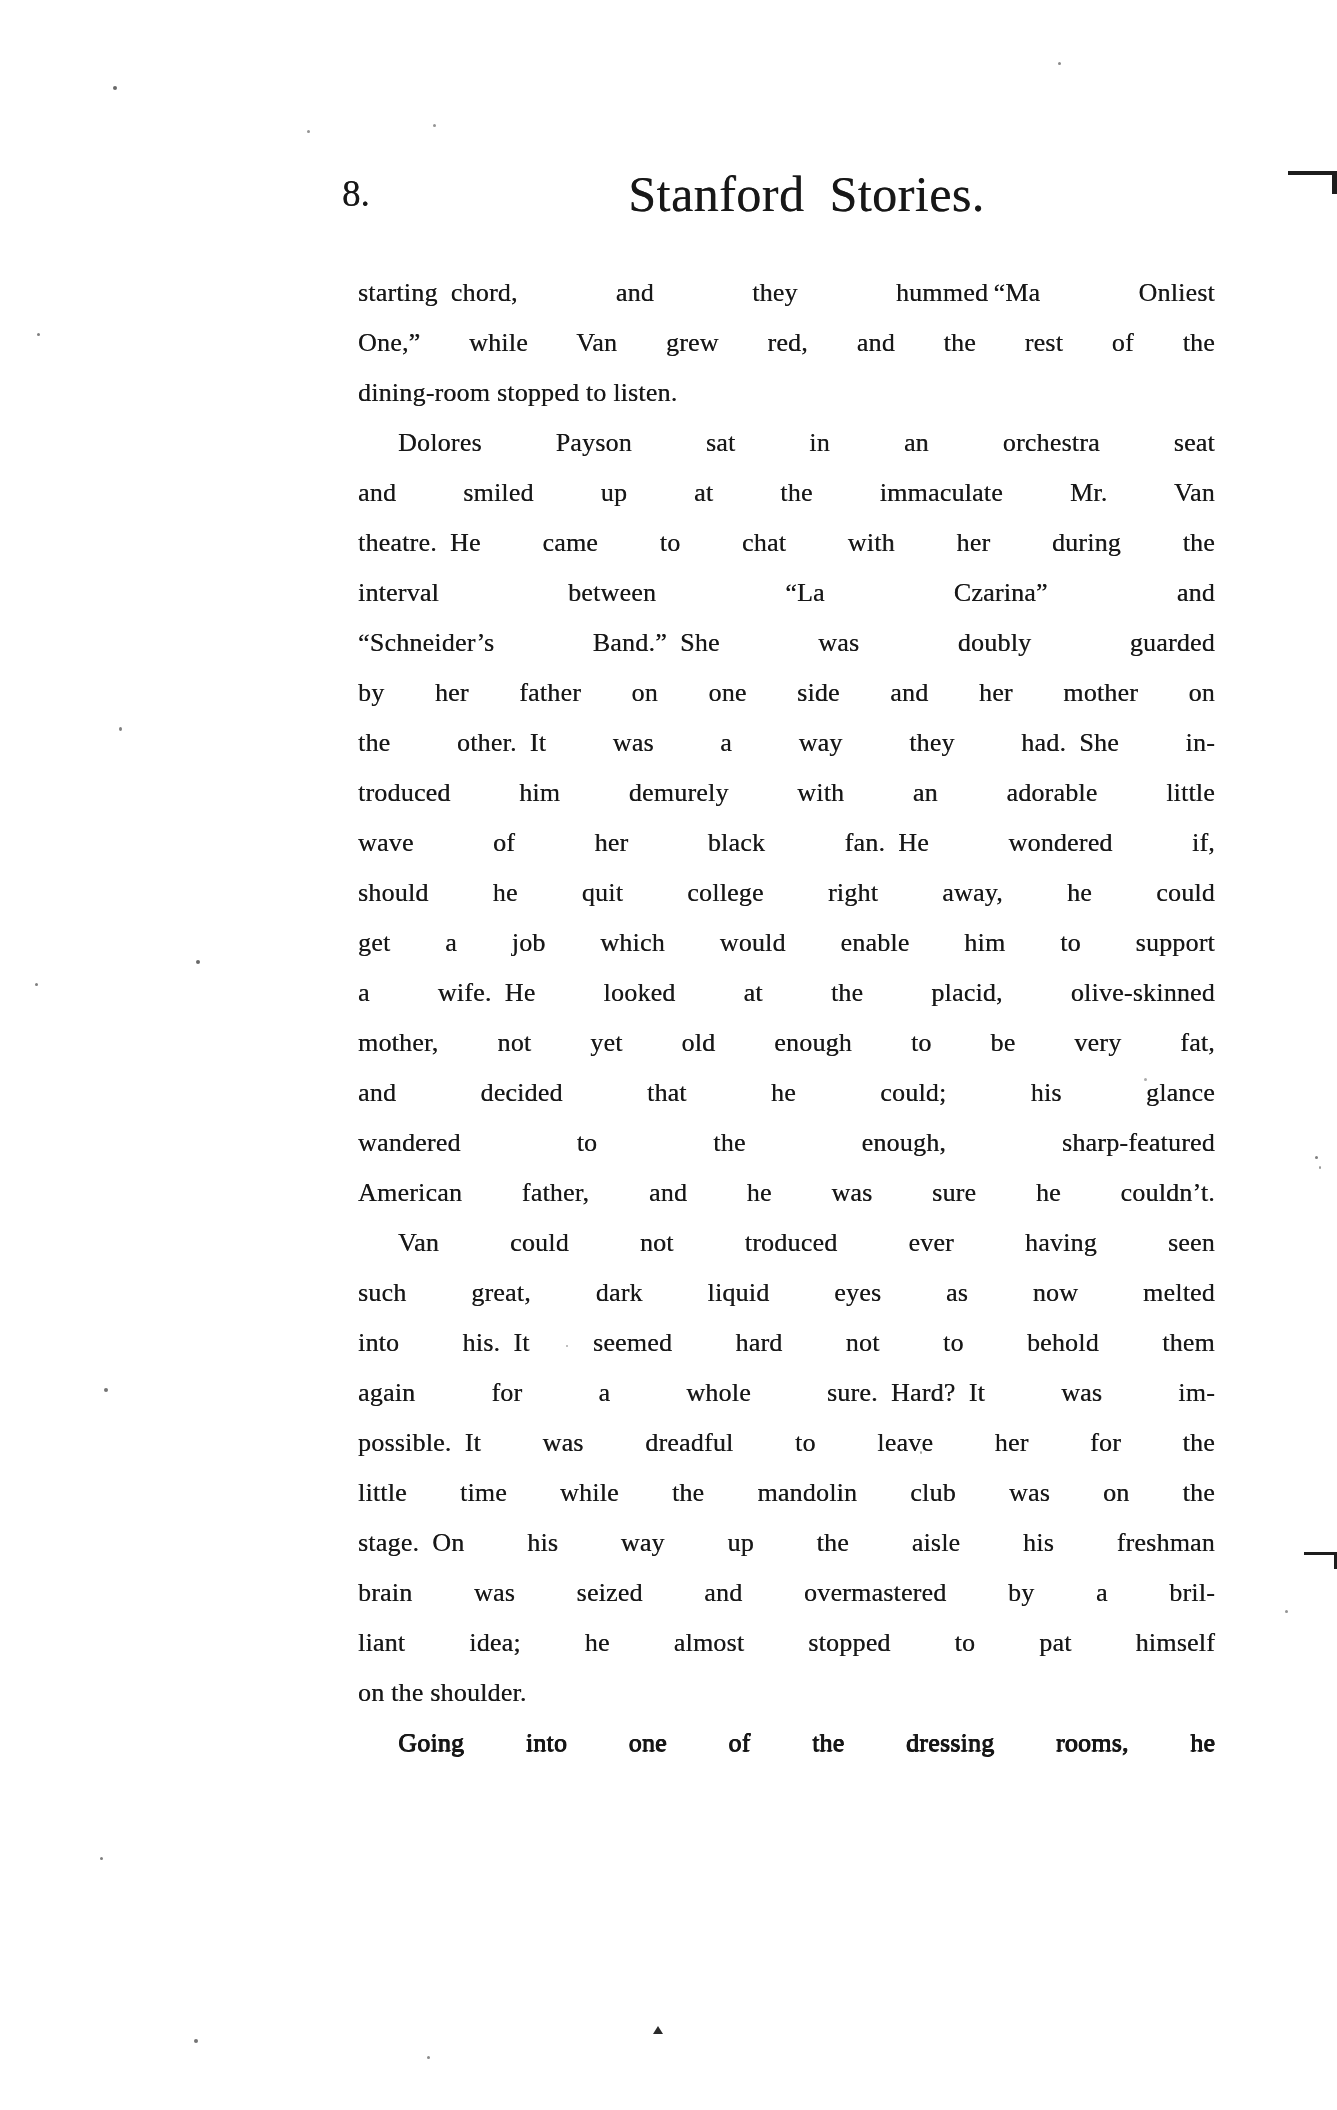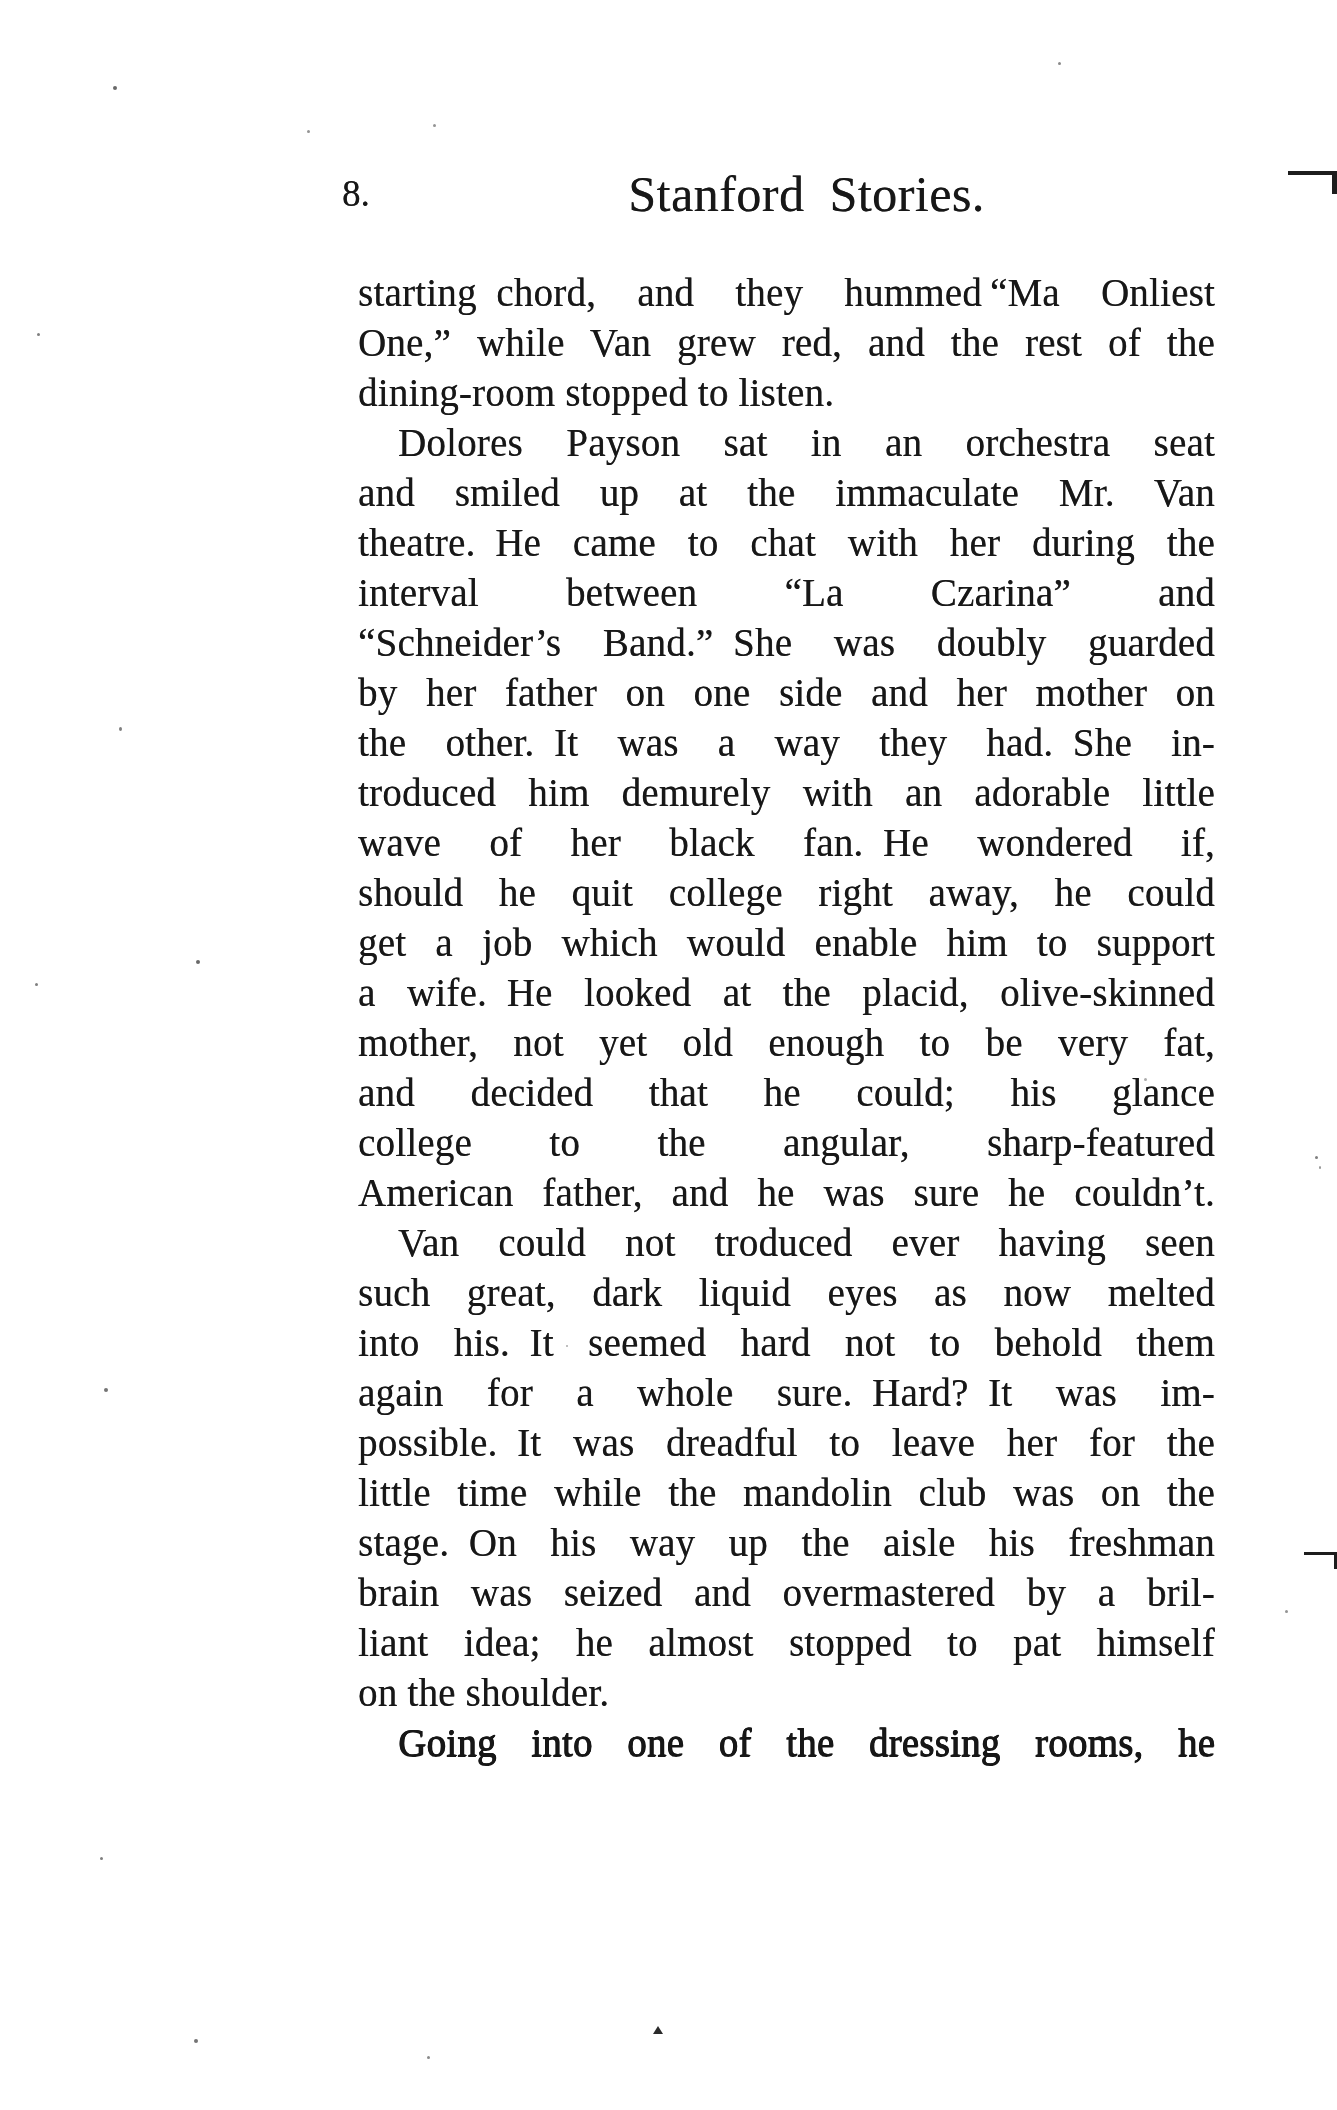--- a/index.html
+++ b/index.html
@@ -24,21 +24,21 @@
     text-align:center;
     font-size:50px;line-height:52px;
     letter-spacing:0.5px;word-spacing:12px;
     text-shadow:0.3px 0.3px 0 rgba(0,0,0,0.75);
   }
   .body-text{
     position:absolute;left:358px;top:268px;width:857px;
   }
   .line{
     height:50px;line-height:50px;
-    font-size:39px;
+    font-size:26px;
     letter-spacing:0.2px;
     text-shadow:0.3px 0.3px 0 rgba(0,0,0,0.7);
   }
   .line.just{text-align:justify;text-align-last:justify;}
   .line.left{text-align:left;text-align-last:left;}
   .line.indent{padding-left:40px;}
   .line.heavy{
     text-shadow:0.8px 0 0 currentColor,0 0.5px 0 currentColor,0.4px 0.4px 0 rgba(0,0,0,0.8);
   }
   .speck{
@@ -75,21 +75,21 @@
       <div class="line just">“Schneider’s Band.” She was doubly guarded</div>
       <div class="line just">by her father on one side and her mother on</div>
       <div class="line just">the other. It was a way they had. She in-</div>
       <div class="line just">troduced him demurely with an adorable little</div>
       <div class="line just">wave of her black fan. He wondered if,</div>
       <div class="line just">should he quit college right away, he could</div>
       <div class="line just">get a job which would enable him to support</div>
       <div class="line just">a wife. He looked at the placid, olive-skinned</div>
       <div class="line just">mother, not yet old enough to be very fat,</div>
       <div class="line just">and decided that he could; his glance</div>
-      <div class="line just">college to the angular, sharp-featured</div>
+      <div class="line just">wandered to the enough, sharp-featured</div>
       <div class="line just">American father, and he was sure he couldn’t.</div>
       <div class="line just indent">Van could not troduced ever having seen</div>
       <div class="line just">such great, dark liquid eyes as now melted</div>
       <div class="line just">into his. It seemed hard not to behold them</div>
       <div class="line just">again for a whole sure. Hard? It was im-</div>
       <div class="line just">possible. It was dreadful to leave her for the</div>
       <div class="line just">little time while the mandolin club was on the</div>
       <div class="line just">stage. On his way up the aisle his freshman</div>
       <div class="line just">brain was seized and overmastered by a bril-</div>
       <div class="line just">liant idea; he almost stopped to pat himself</div>

